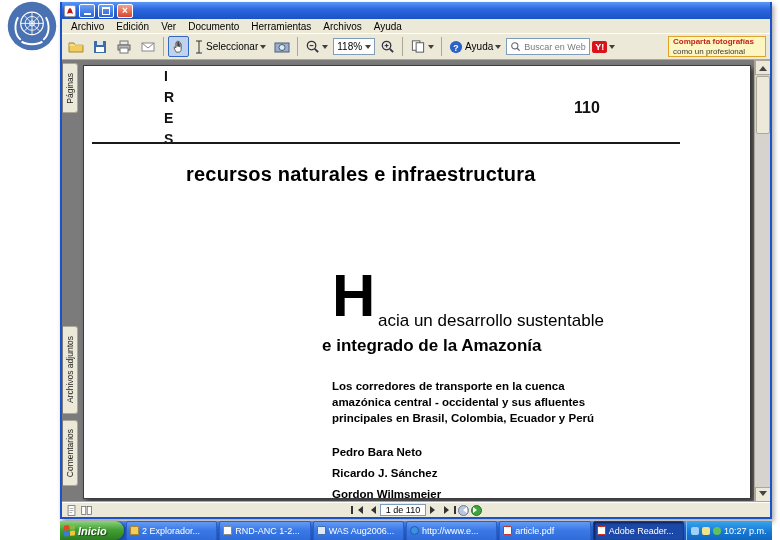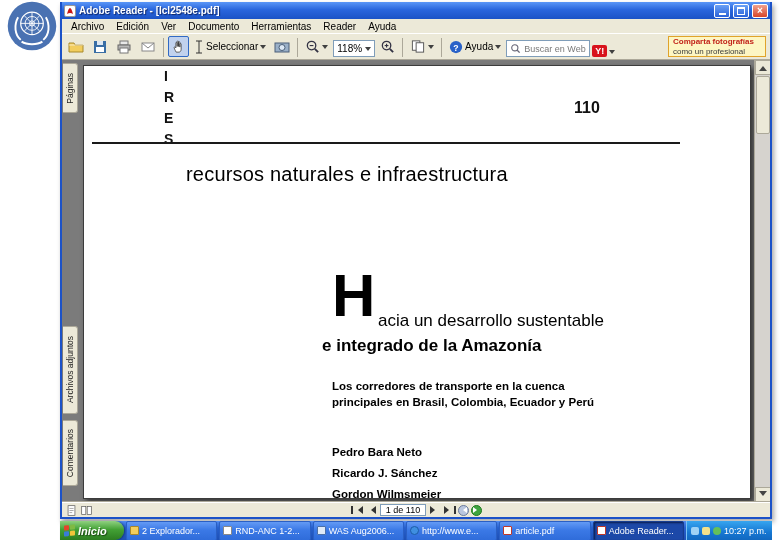--- a/index.html
+++ b/index.html
@@ -22,21 +22,21 @@
     justify-content:center;background:linear-gradient(180deg,#6aa0f5,#2b62d8);color:#fff;font-size:10px;
     font-weight:bold;line-height:1}
   .cap-btn.close{background:linear-gradient(180deg,#f0a18e,#d8452a)}
   .glyph-min{display:block;width:7px;height:8px;border-bottom:2px solid #fff}
   .glyph-max{display:block;width:8px;height:8px;border:1px solid #fff;border-top-width:2px}
 
   .menubar{height:15px;display:flex;align-items:center;font-size:10px;background:#ece9d8;
     border-bottom:1px solid #ffffff;box-shadow:0 1px 0 #d8d4c8;padding-left:3px;color:#000}
   .menu-item{padding:1px 6px;cursor:default}
 
-  .toolbar{height:26px;display:flex;align-items:flex-end;gap:2px;padding:2px 3px;background:#ece9d8;
+  .toolbar{height:26px;display:flex;align-items:center;gap:2px;padding:2px 3px;background:#ece9d8;
     border-bottom:1px solid #aca899;position:relative;font-size:10px}
   .tool-btn{height:21px;min-width:21px;display:flex;align-items:center;justify-content:center;
     border:1px solid transparent;border-radius:2px;gap:2px;padding:0 2px}
   .tool-btn.pressed{border:1px solid #316ac5;background:#c1d2ee}
   .sep{width:1px;height:19px;background:#aca899;margin:0 2px;flex:0 0 auto}
   .chev{width:0;height:0;border:3px solid transparent;border-top:4px solid #404040;margin-top:4px}
   .zoom-box{border:1px solid #7f9db9;background:#fff;height:17px;padding:0 3px;display:flex;
     align-items:center;gap:3px;font-size:10px}
   .label-btn{font-size:10px;color:#000}
   .search-box{border:1px solid #7f9db9;background:#fff;height:17px;width:84px;display:flex;
@@ -53,21 +53,21 @@
   .vtab{position:absolute;left:1px;width:15px;background:#ece9d8;border:1px solid #aca899;
     border-left:none;border-radius:0 3px 3px 0;display:flex;align-items:center;justify-content:center}
   .vtab span{writing-mode:vertical-rl;transform:rotate(180deg);font-size:8.5px;color:#222;white-space:nowrap}
   .page{position:absolute;left:21px;top:5px;right:19px;bottom:3px;background:#fff;
     border:1px solid #3c3c3c;box-shadow:3px 3px 5px rgba(0,0,0,.55)}
 
   .serie{position:absolute;left:80px;top:3px;display:flex;flex-direction:column;gap:7px;
     font-size:14px;font-weight:bold;color:#111;line-height:1}
   .num110{position:absolute;left:490px;top:33px;font-size:16px;font-weight:bold;color:#111}
   .rule{position:absolute;left:8px;top:76px;width:588px;border-top:2px solid #1a1a1a}
-  .series-title{position:absolute;left:102px;top:97px;font-size:20px;font-weight:normal;
+  .series-title{position:absolute;left:102px;top:97px;font-size:20px;font-weight:bold;
     letter-spacing:.2px;color:#000}
   .dropcap{position:absolute;left:248px;top:200px;font-size:60px;font-weight:bold;line-height:1;color:#000}
   .t1{position:absolute;left:294px;top:245px;font-size:17px;font-weight:normal;color:#000}
   .t2{position:absolute;left:238px;top:270px;font-size:17px;font-weight:bold;color:#000}
   .subt{position:absolute;left:248px;top:312px;font-size:11.5px;font-weight:bold;
     line-height:16px;color:#000}
   .authors{position:absolute;left:248px;top:380px;font-size:11.5px;font-weight:bold;color:#000}
   .author{margin-bottom:9px}
 
   
@@ -142,39 +142,38 @@
     <path d="M18 48 C24 52 36 52 42 48" stroke="#fff" fill="none" stroke-width="2.2"></path>
   </svg>
 
   <div class="window">
 
     <div class="titlebar">
       <svg class="appicon" viewBox="0 0 12 12">
         <rect x="0.5" y="0.5" width="11" height="11" rx="1.5" fill="#fff" stroke="#999"></rect>
         <path d="M3 9 C4 5 5 3 6 3 C7 3 8 5 9 9 C7 7.5 5 7.5 3 9 Z" fill="#c81414"></path>
       </svg>
-      <span class="title-text">Adobe Reader - [lcl2548e.pdf]</span>
       <span class="cap-btn">
           <i class="glyph-min"></i>
         </span>
       <span class="cap-btn">
           <i class="glyph-max"></i>
         </span>
       <span class="cap-btn close">
           <span>×</span>
         </span>
     </div>
 
     <div class="menubar">
       <span class="menu-item">Archivo</span>
       <span class="menu-item">Edición</span>
       <span class="menu-item">Ver</span>
       <span class="menu-item">Documento</span>
       <span class="menu-item">Herramientas</span>
-      <span class="menu-item">Reader</span>
+      <span class="menu-item">Archivos</span>
       <span class="menu-item">Ayuda</span>
     </div>
 
     <div class="toolbar">
       <span class="tool-btn">
         <svg width="16" height="16" viewBox="0 0 16 16">
           <path d="M1 4h5l1 2h8v7H1z" fill="#f2cd5e" stroke="#a98a2c"></path>
             <path d="M1 6h14" stroke="#fff" opacity=".6"></path>
         </svg>
       </span>
@@ -298,20 +297,21 @@
         <div class="num110">110</div>
         <div class="rule"></div>
         <div class="series-title">recursos naturales e infraestructura</div>
 
         <span class="dropcap">H</span>
         <div class="t1">acia un desarrollo sustentable</div>
         <div class="t2">e integrado de la Amazonía</div>
 
         <div class="subt">
           <div>Los corredores de transporte en la cuenca</div>
+          <div>amazónica central - occidental y sus afluentes</div>
           <div>principales en Brasil, Colombia, Ecuador y Perú</div>
         </div>
 
         <div class="authors">
           <div class="author">Pedro Bara Neto</div>
           <div class="author">Ricardo J. Sánchez</div>
           <div class="author">Gordon Wilmsmeier</div>
         </div>
       </div>
 

